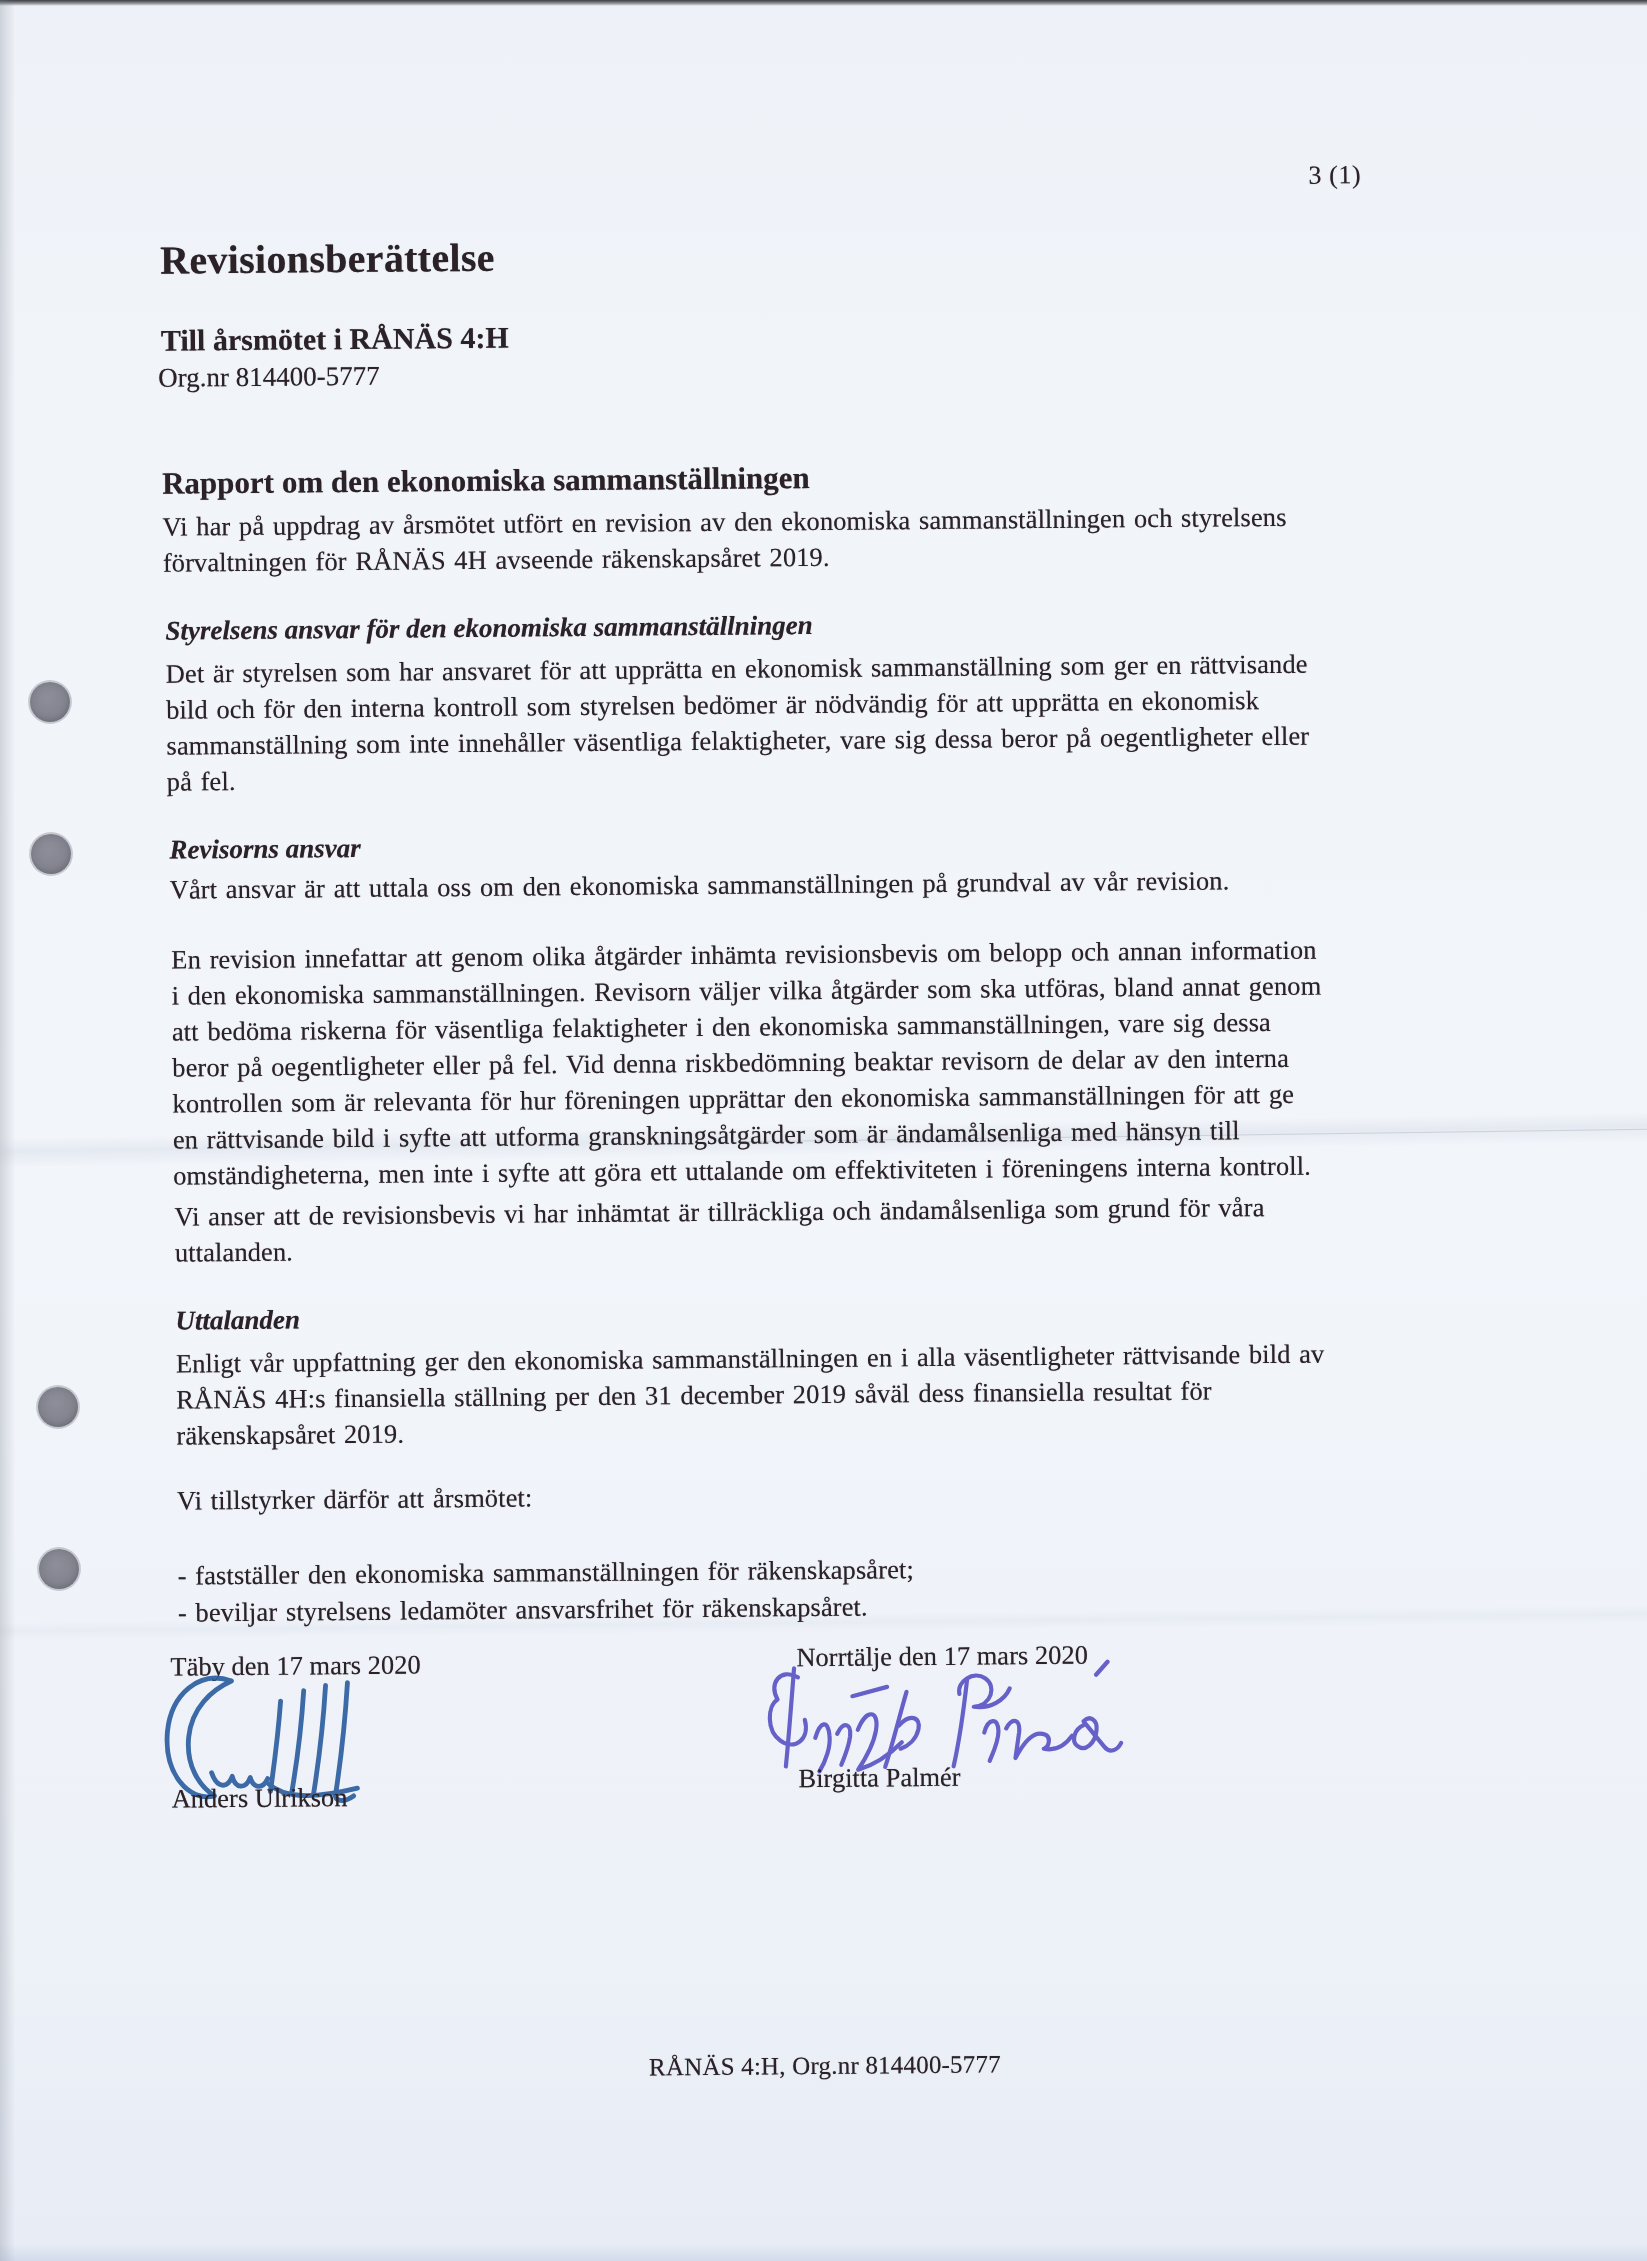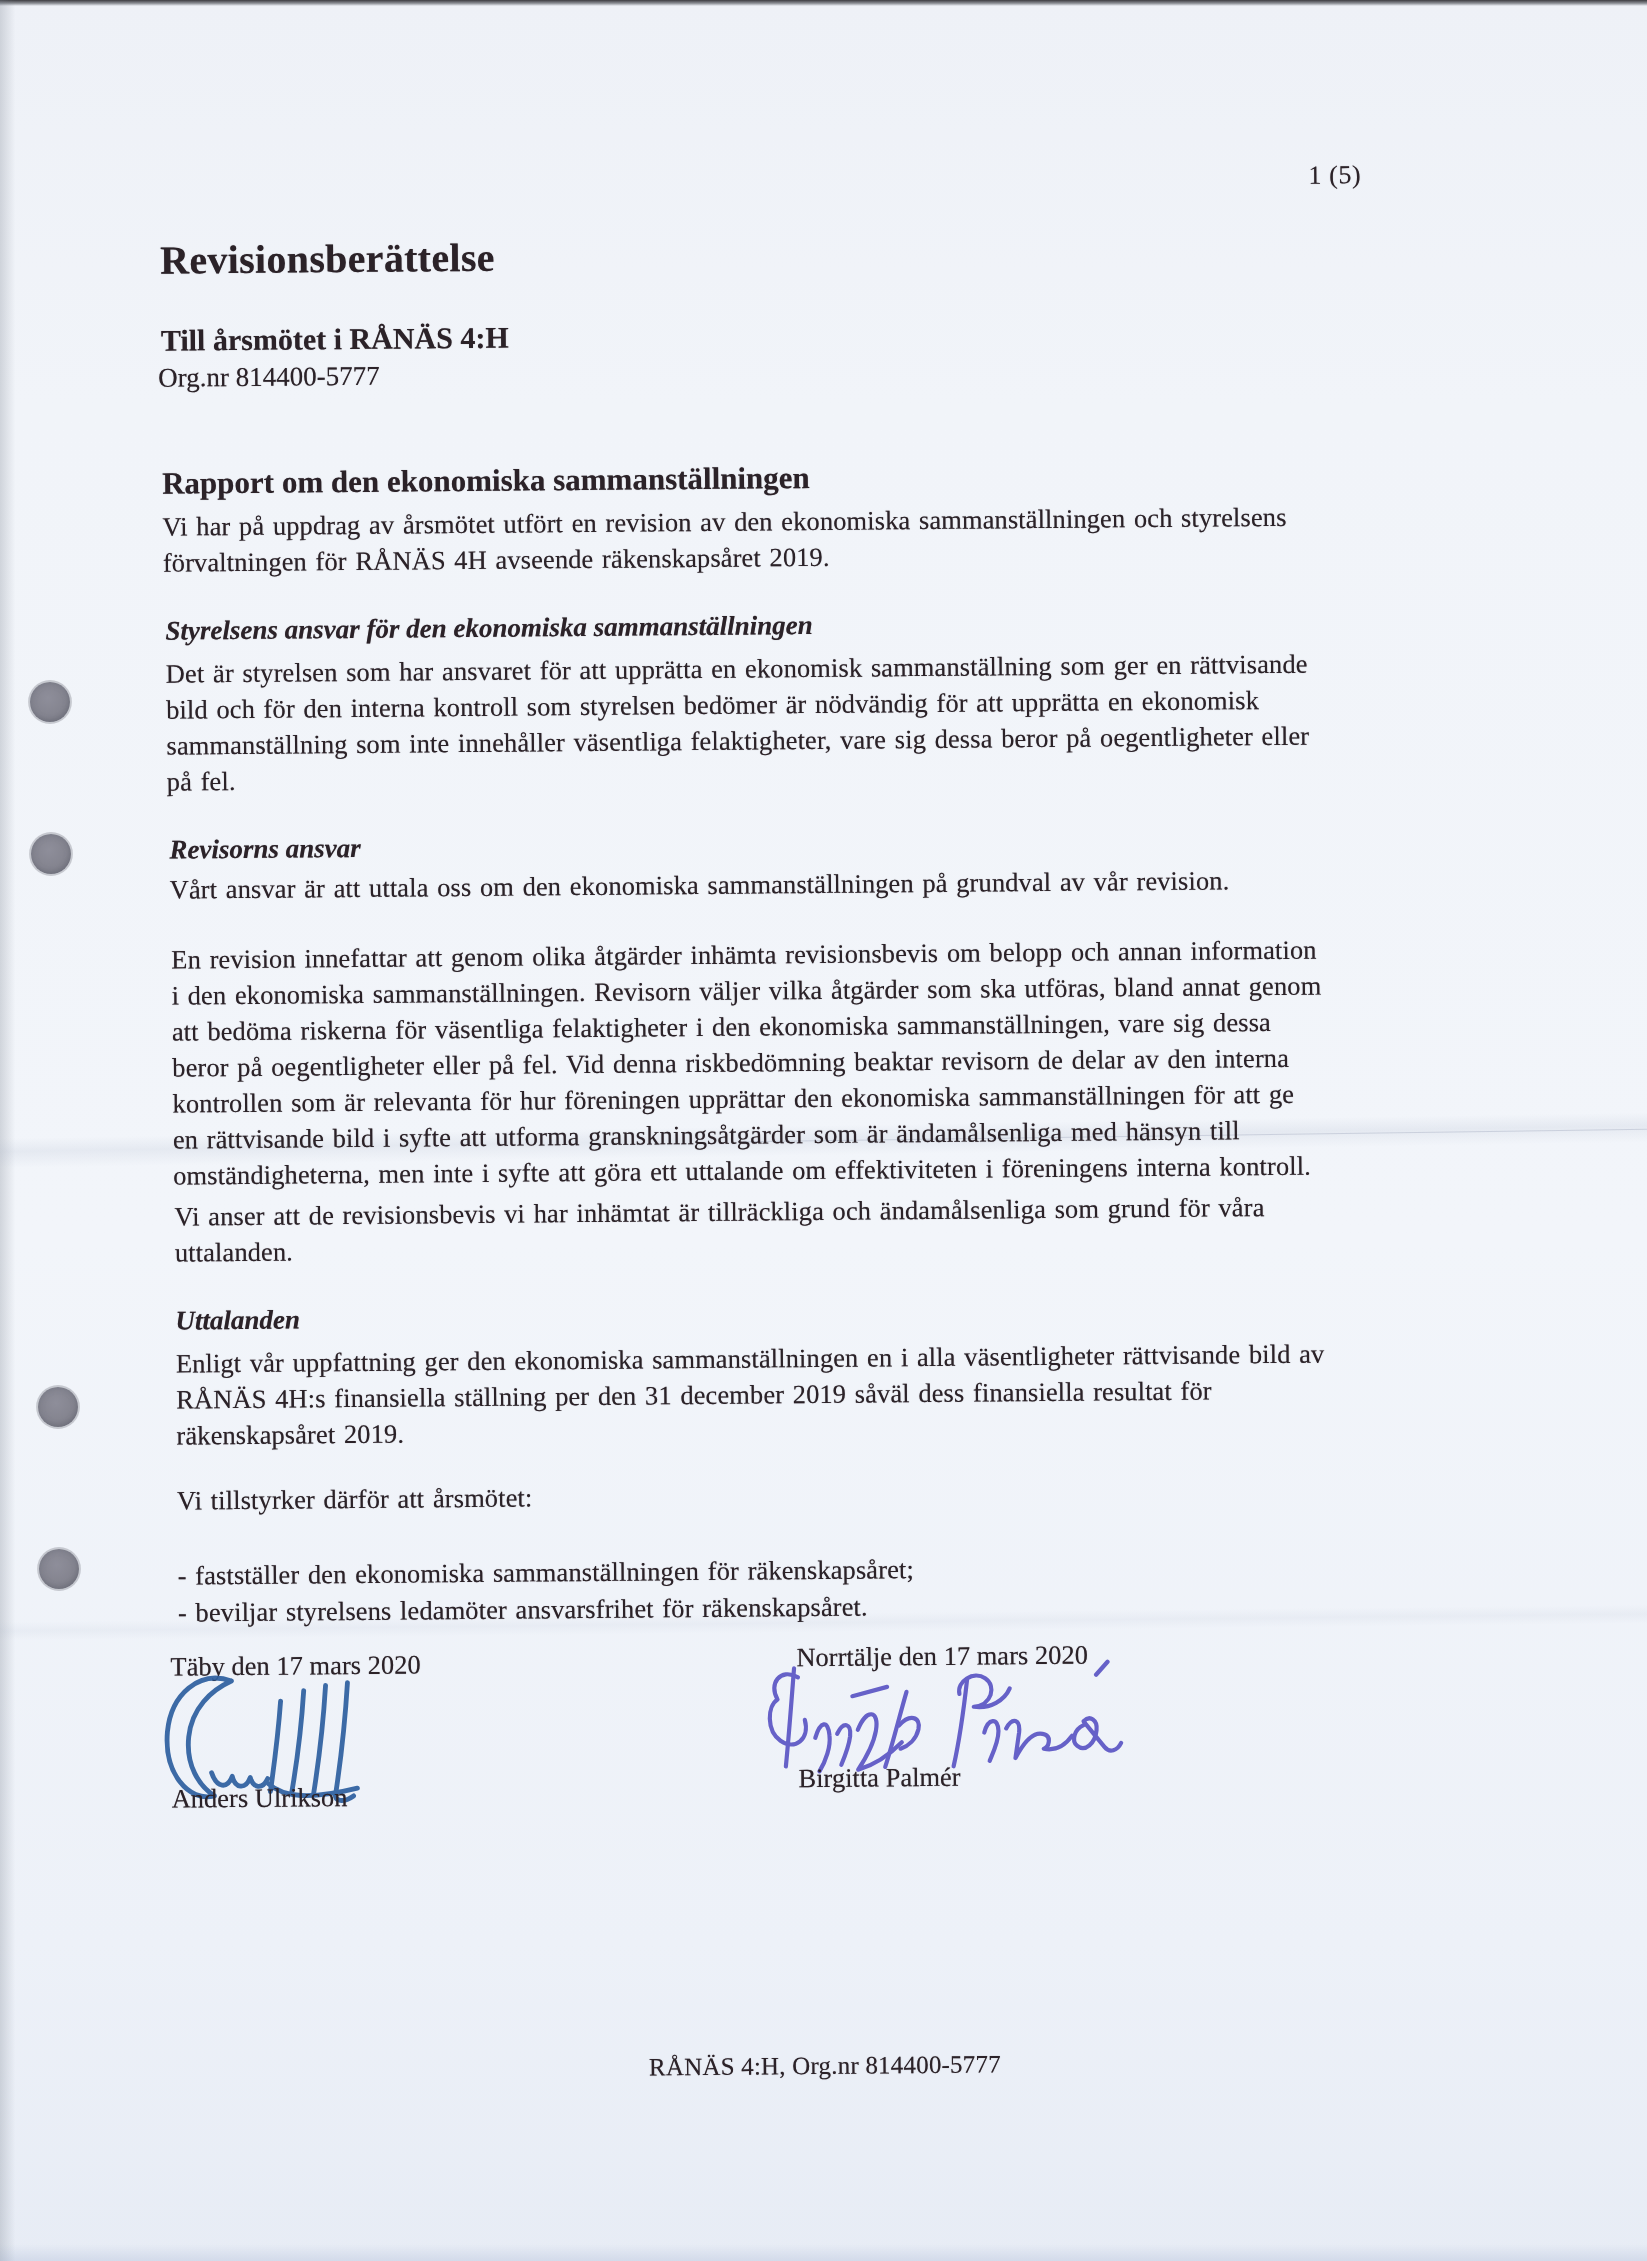--- a/index.html
+++ b/index.html
@@ -86,21 +86,21 @@
   <div class="crease-line"></div>
   <div class="crease2"></div>
 
   <div class="hole h1"></div>
   <div class="hole h2"></div>
   <div class="hole h3"></div>
   <div class="hole h4"></div>
 
   <div class="rot">
 
-    <div class="abs ink page-number">1 (5)</div>
+    <div class="abs ink page-number">3 (1)</div>
 
     <h1 class="abs ink doc-title" style="margin:0;">Revisionsberättelse</h1>
 
     <div class="abs ink recipient">Till årsmötet i RÅNÄS 4:H</div>
     <div class="abs ink orgnr">Org.nr 814400-5777</div>
 
     <h2 class="abs ink h-section report-heading" style="margin:0;">Rapport om den ekonomiska sammanställningen</h2>
     <p class="abs ink body-text report-intro" style="margin:0;">Vi har på uppdrag av årsmötet utfört en revision av den ekonomiska sammanställningen och styrelsens
 förvaltningen för RÅNÄS 4H avseende räkenskapsåret 2019.</p>
 

